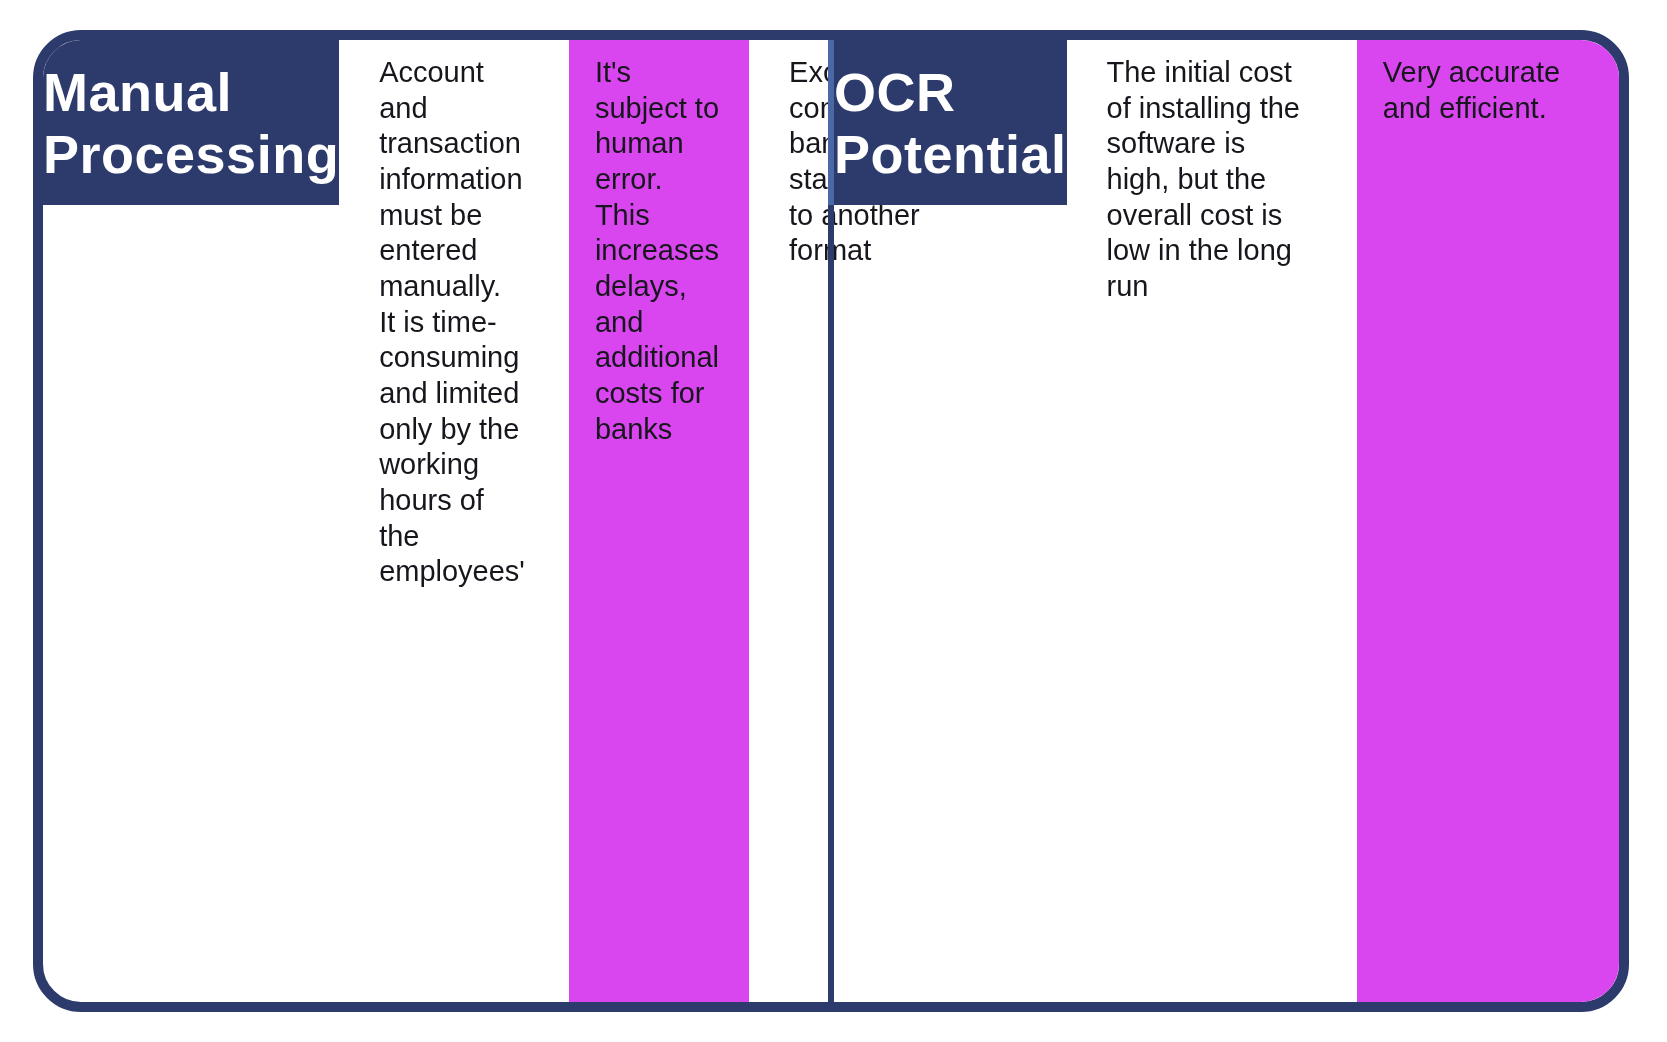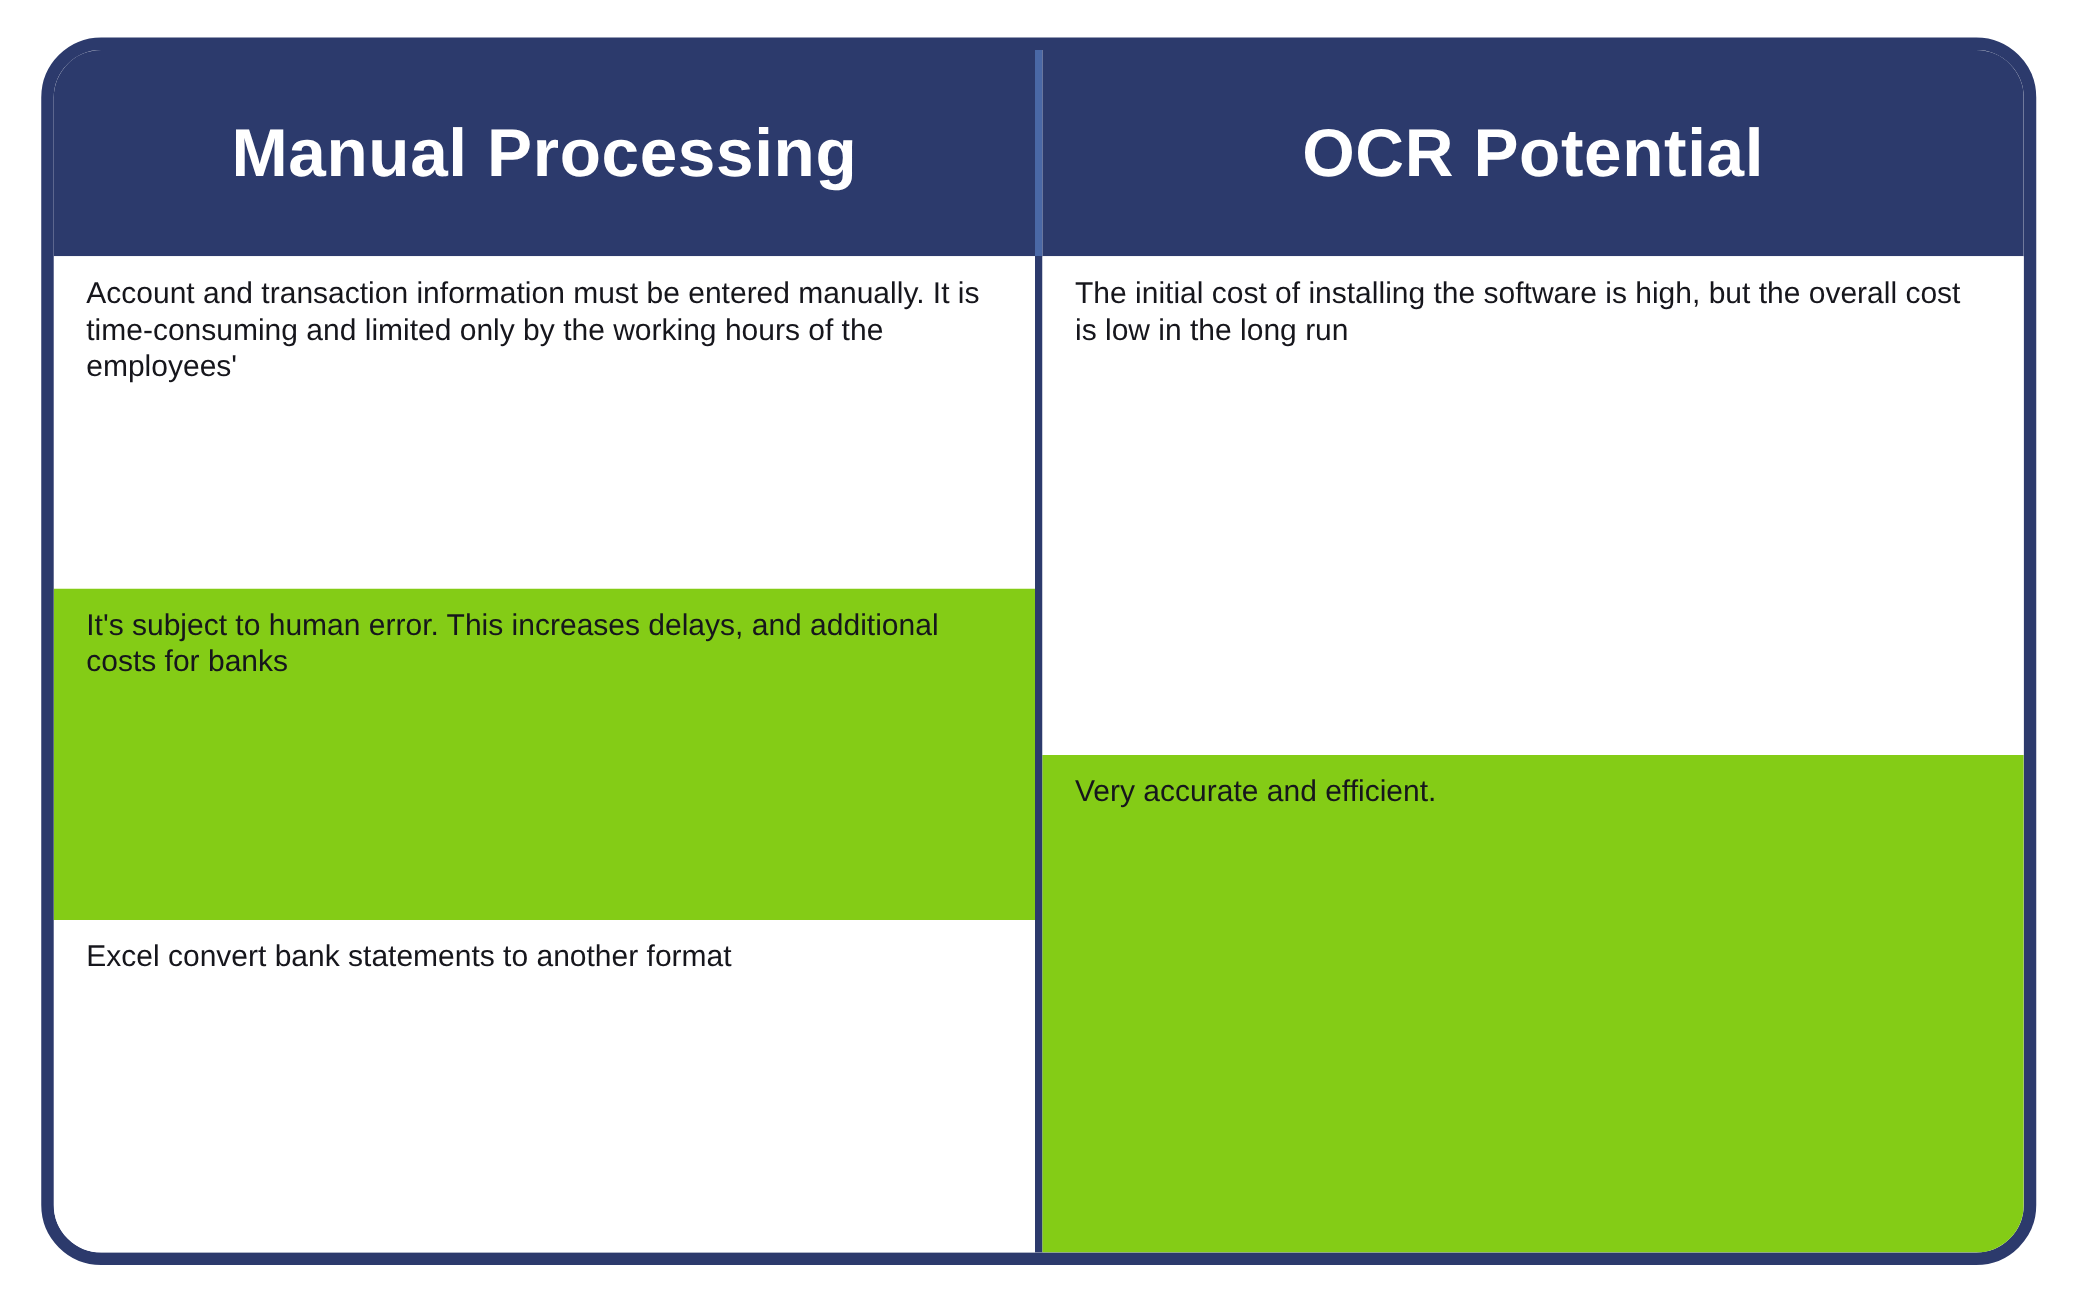--- a/index.html
+++ b/index.html
@@ -20,22 +20,22 @@
     width: 1596px; height: 982px;
     background: #ffffff;
     border: 10px solid #2c3a6c;
     border-radius: 48px;
     overflow: hidden;
     display: flex;
   }
   .col {
     flex: 1 1 0;
     display: flex;
-    flex-direction: column;
     min-width: 0;
+    gap: 14px;
   }
   .divider {
     width: 6px;
     flex: 0 0 6px;
     background: linear-gradient(to bottom,
       #4a68a6 0px, #4a68a6 165px,
       #2c3a6c 165px, #2c3a6c 100%);
   }
   .header {
     height: 165px;
@@ -45,27 +45,27 @@
     display: flex;
     align-items: center;
     justify-content: center;
     font-size: 54px;
     font-weight: 800;
     letter-spacing: 0.5px;
   }
   .cell {
     flex: 1 1 0;
     padding: 15px 30px 0 26px;
-    font-size: 24px;
+    font-size: 29px;
     line-height: 1.23;
     color: #16161c;
     background: #ffffff;
   }
   .cell.alt {
-    background: #84cc16;
+    background: #d946ef;
   }
 </style>
 </head>
 <body>
 
 <div class="page">
   <div class="card">
 
     <div class="col">
       <div class="header">

